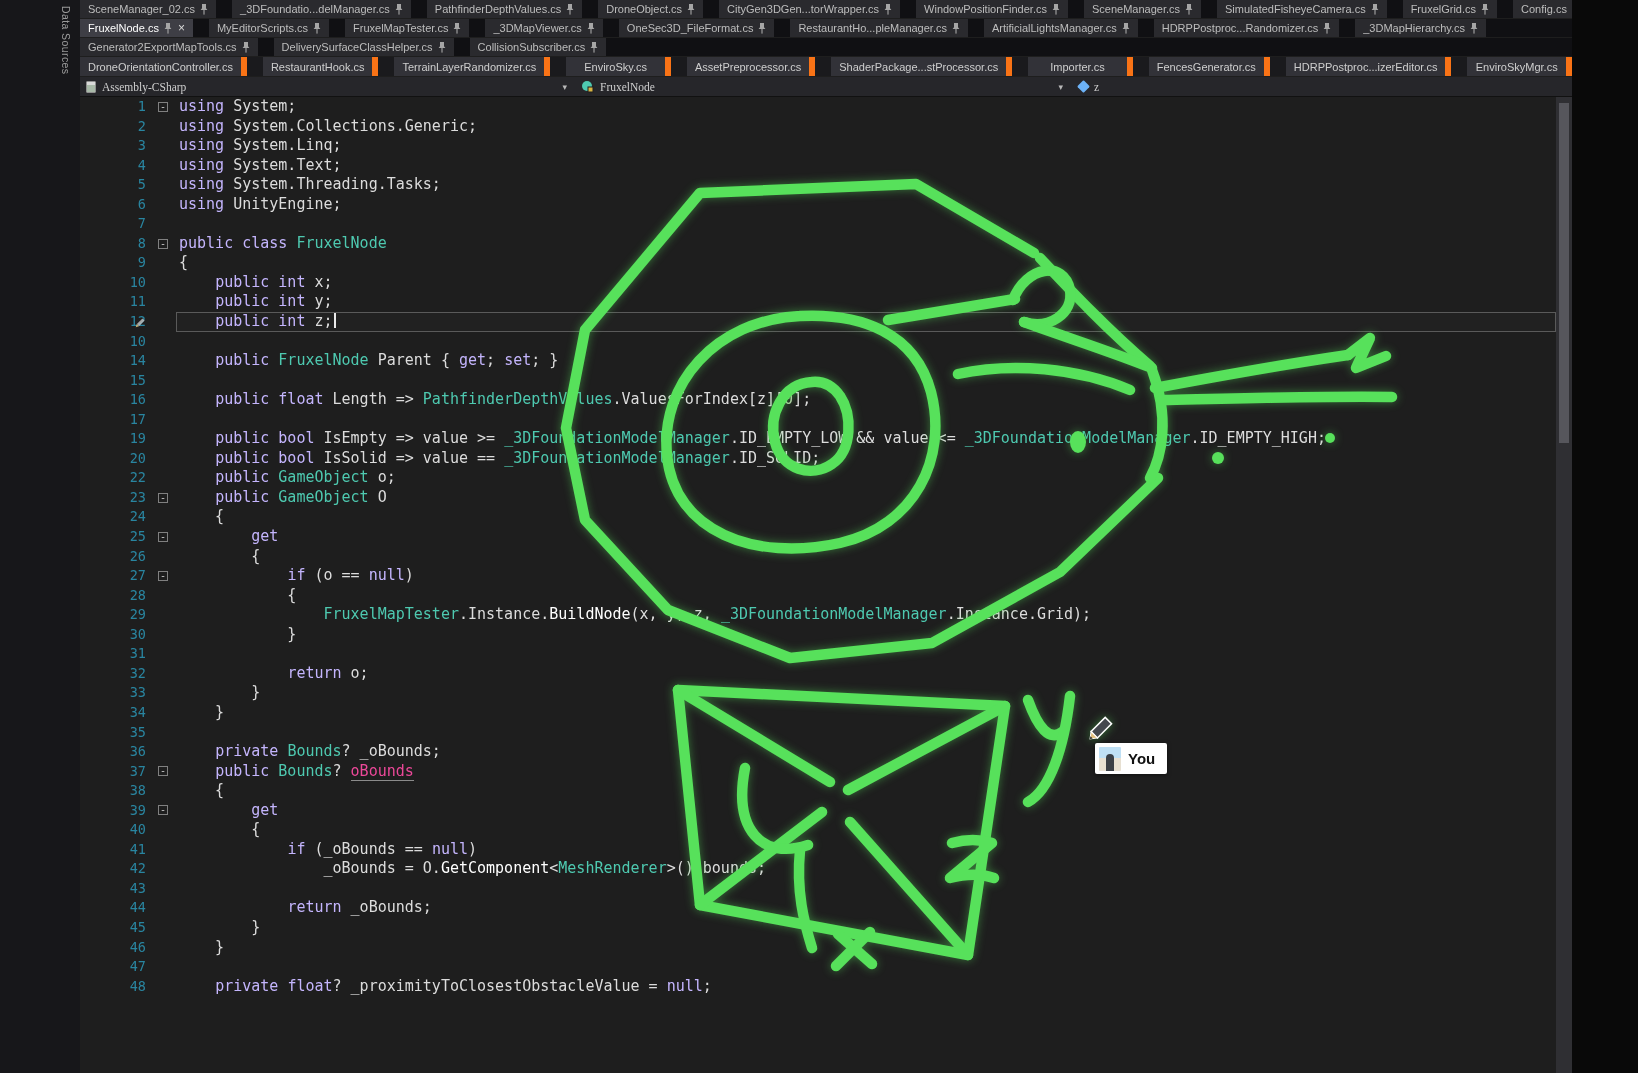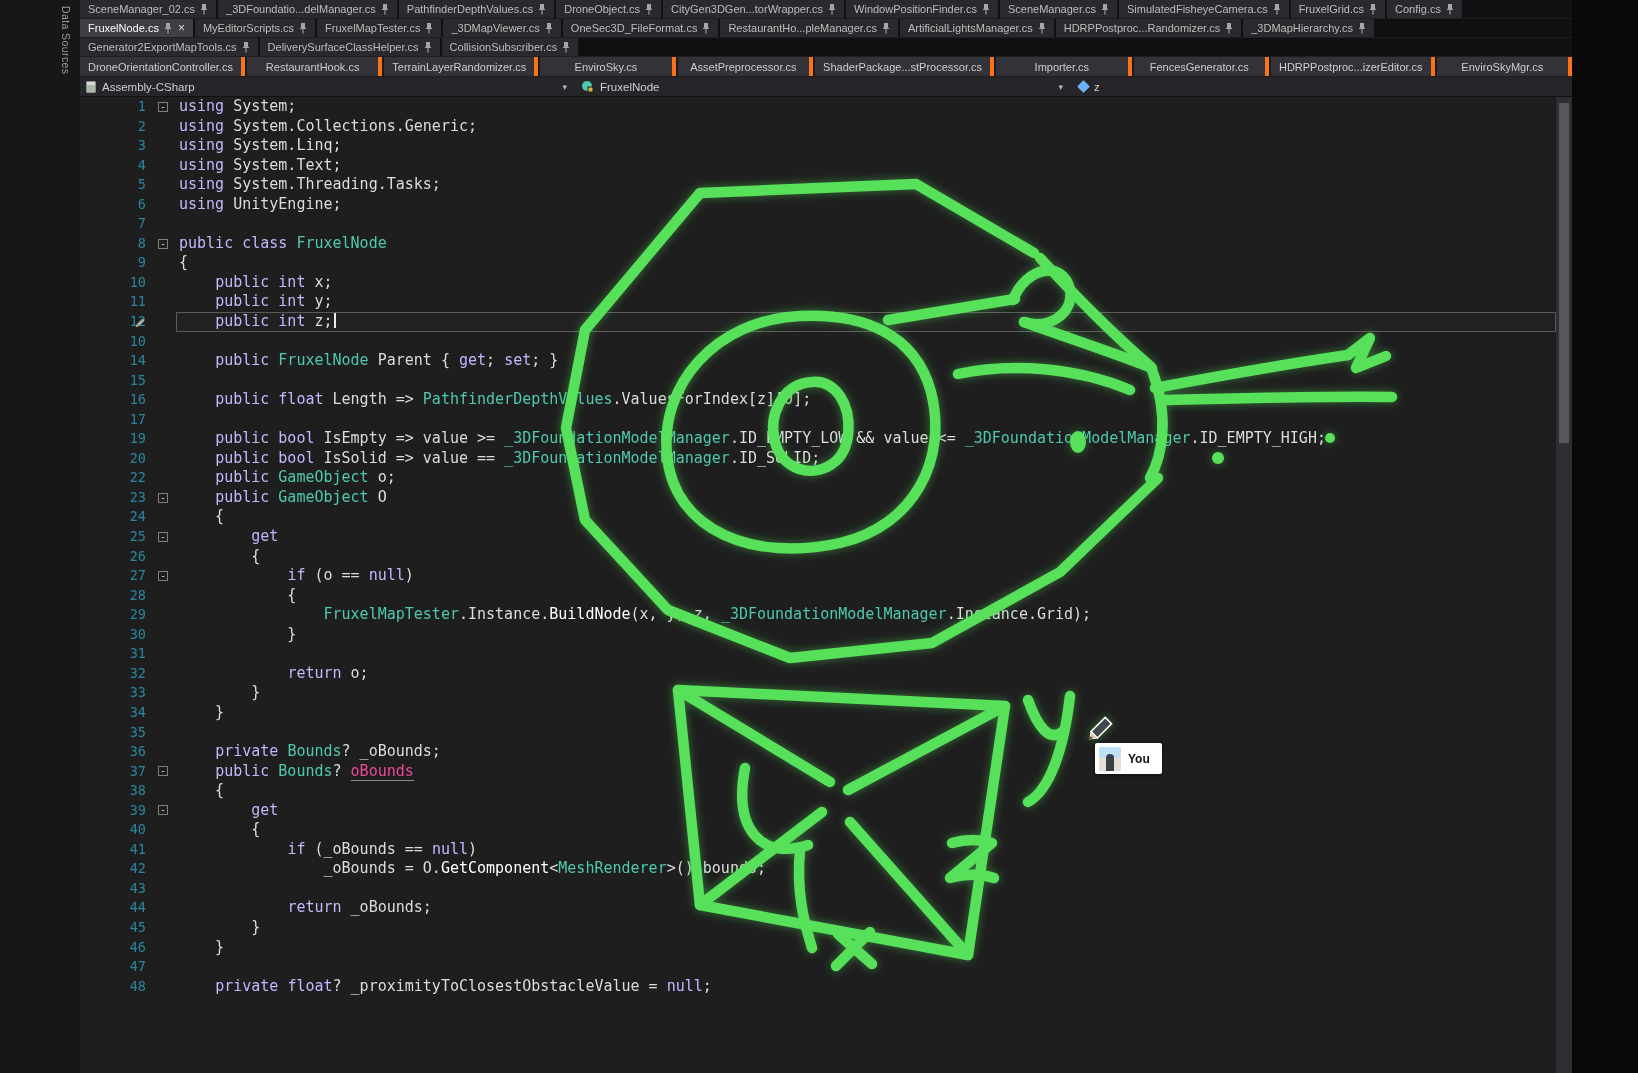--- a/index.html
+++ b/index.html
@@ -8,33 +8,33 @@
   body { position:relative; }
 
   .window { position:absolute; left:0; top:0; width:1572px; height:1073px; background:#1e1e1e; }
   .right-band { position:absolute; left:1572px; top:0; width:66px; height:1073px; background:#090909; }
 
   .left-rail { position:absolute; left:0; top:0; width:80px; height:1073px; background:#17171a; }
   .vertical-tab { position:absolute; left:72px; top:6px; transform:rotate(90deg); transform-origin:0 0;
                   font-size:10.5px; color:#9b9b9b; white-space:nowrap; letter-spacing:.4px; }
 
   .tabs-area { position:absolute; left:80px; top:0; width:1492px; }
-  .tab-row { display:flex; gap:2px; overflow:hidden; }
+  .tab-row { display:flex; gap:16px; overflow:hidden; }
   .tab-row.pinned { height:18px; margin-bottom:1px; background:#101013; }
   .tab-row.plain  { height:19px; margin-bottom:1px; background:#1a1a1d; }
   .tab { display:flex; align-items:center; gap:5px; padding:0 8px; background:#2a2a2e;
          color:#bdbdbd; font-size:11px; white-space:nowrap; cursor:default; }
   .tab.active { background:#3e3e45; color:#ffffff; }
   .tab-row.plain .tab { flex:1 1 0; justify-content:center; background:#323238; color:#cecece;
-                        border-right:4px solid #f97316; }
+                        border-right:6px solid #f97316; }
   .pin { display:inline-flex; align-items:center; }
   .close { color:#d8d8d8; font-size:12px; line-height:10px; margin-left:1px; }
 
   .breadcrumb { height:20px; background:#26262a; display:flex; align-items:center;
-                font-size:11.5px; color:#cfcfcf; border-bottom:1px solid #111; }
+                font-size:11.5px; color:#cfcfcf; border-bottom:1px solid #111;font-family:Liberation Serif, serif; }
   .bc-sec { display:flex; align-items:center; height:100%; }
   .bc-sec.s1 { width:497px; } .bc-sec.s2 { width:496px; } .bc-sec.s3 { flex:1; }
   .bc-label { margin-left:6px; }
   .spacer { flex:1; }
   .chevron { color:#b8b8b8; font-size:9px; margin-right:10px; }
   .proj-icon { width:10px; height:12px; margin-left:6px;
                background:linear-gradient(180deg,#d9d9d9 0 30%, #a8b9a8 30% 100%);
                border:1px solid #8f8f8f; border-radius:1px; }
   .class-icon { width:13px; height:13px; margin-left:4px; display:inline-flex; }
   .field-icon { width:9px; height:9px; margin-left:6px; background:#6cb2f7;
@@ -67,21 +67,21 @@
   .annot-fill { fill:var(--annot,#57e15b); }
   svg.overlay { filter: drop-shadow(0 0 5px rgba(86,225,91,.45)); }
 
   .you-label { position:absolute; left:1095px; top:743px; z-index:11; height:31px; background:#ffffff;
                border-radius:2px; display:flex; align-items:center; gap:7px; padding:3px 12px 3px 4px;
                box-shadow:0 1px 4px rgba(0,0,0,.5); }
   .you-icon { width:22px; height:24px; position:relative; border-radius:1px; overflow:hidden;
               background:linear-gradient(180deg,#bfe0f5 0 45%, #e7e0d2 45% 100%); }
   .you-icon::after { content:''; position:absolute; left:7px; top:7px; width:8px; height:17px;
                      background:#3a3f46; border-radius:4px 4px 0 0; }
-  .you-text { font-size:12px; font-weight:bold; color:#111; }
+  .you-text { font-size:15px; font-weight:bold; color:#111; }
 </style>
 </head>
 <body>
 
 <div class="window">
 
   <div class="left-rail">
     <div class="vertical-tab">Data Sources</div>
   </div>
 

